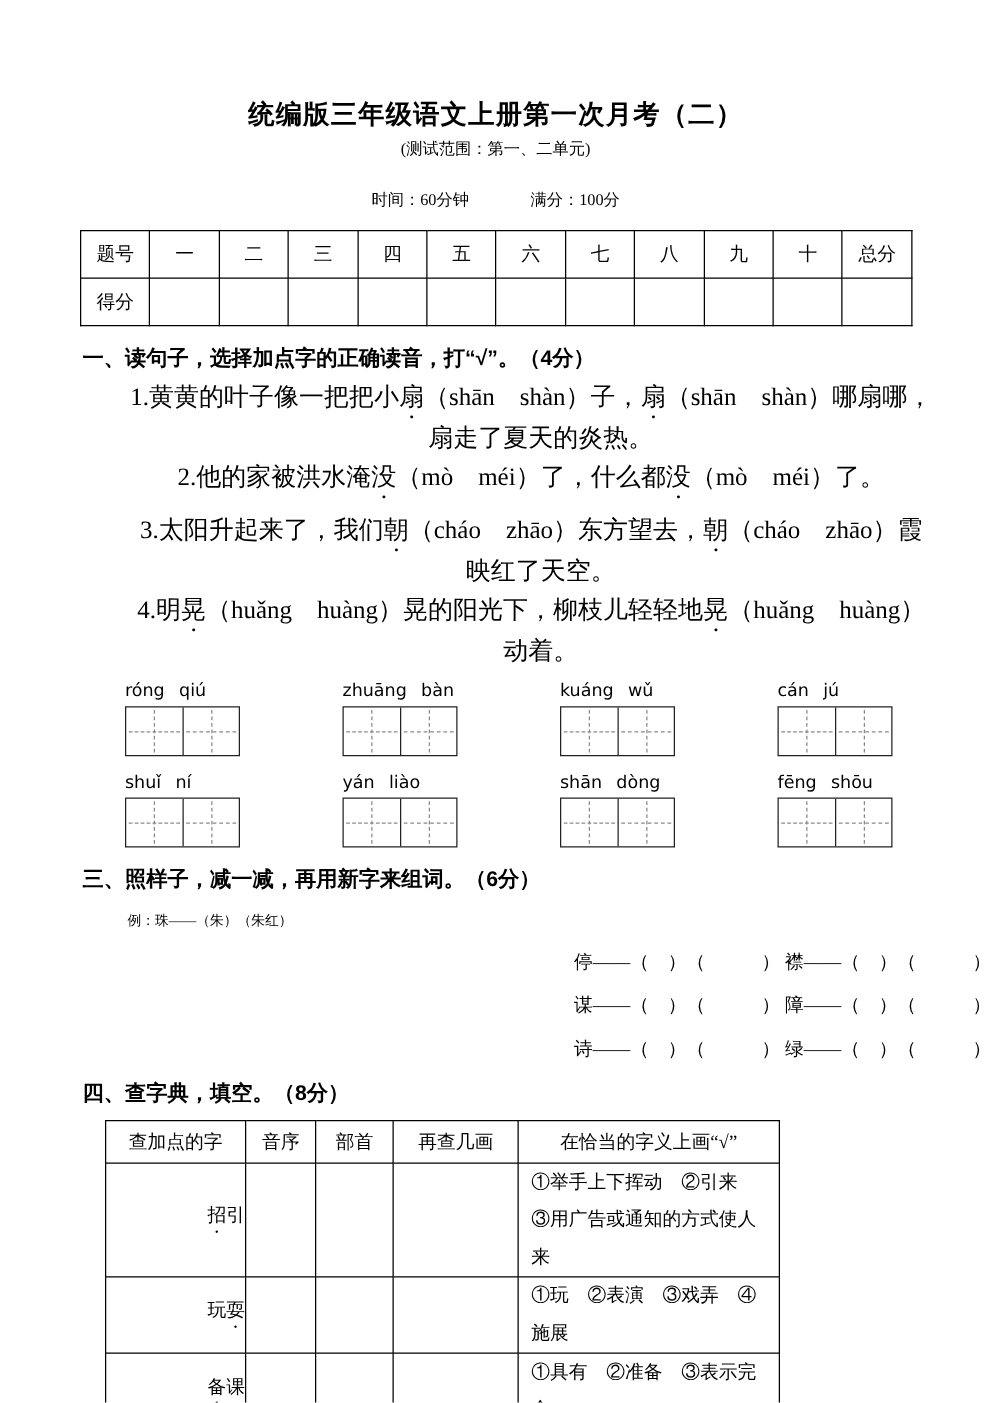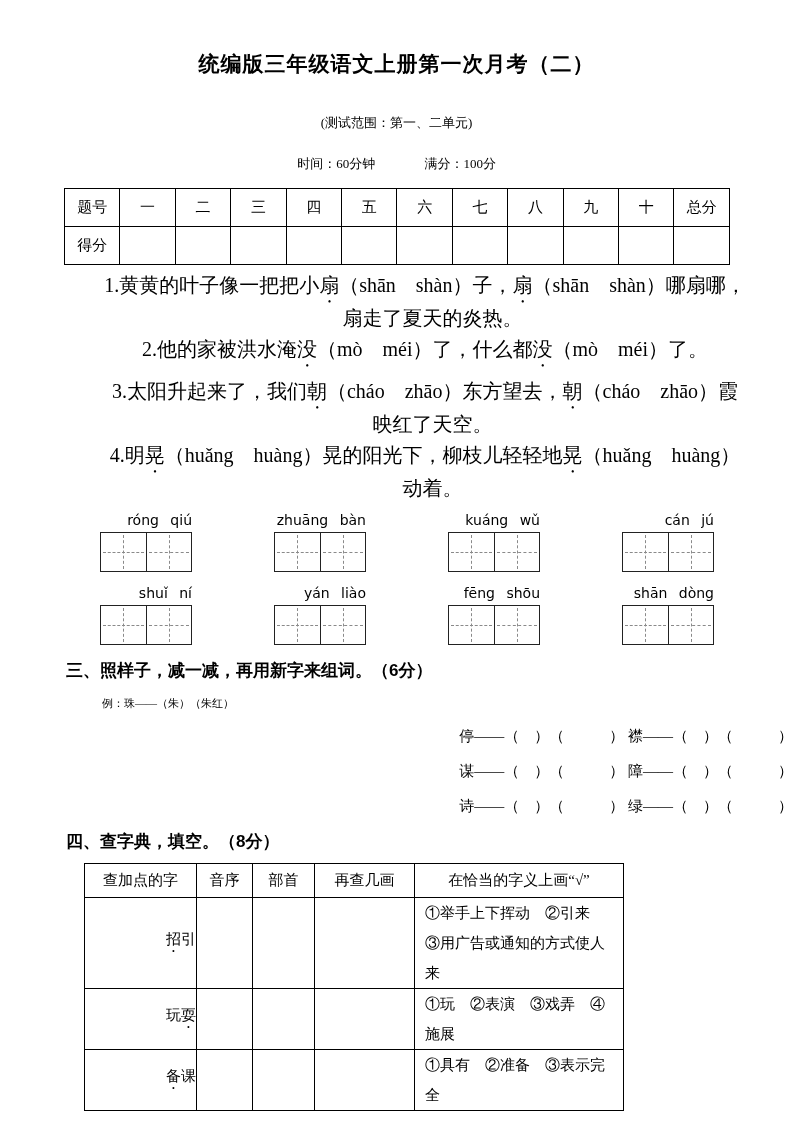--- a/index.html
+++ b/index.html
@@ -7,28 +7,28 @@
   body {
     width: 793px; height: 1122px;
     margin: 0 auto;
     color: #000;
     font-family: "Liberation Serif", "DejaVu Serif", serif;
     overflow: hidden;
   }
   .page { width: 793px; height: 1122px; position: relative; }
 
   .title {
-    padding-top: 50px;
+    padding-top: 77px;
     text-align: center;
     font-family: "Liberation Sans", "DejaVu Sans", sans-serif;
     font-weight: bold;
     font-size: 21px;
     letter-spacing: 1px;
   }
-  .subtitle { margin-top: 36px; text-align: center; font-size: 13px; }
+  .subtitle { margin-top: 5px; text-align: center; font-size: 13px; }
   .meta { margin-top: 23px; text-align: center; font-size: 13px; }
   .meta .meta-score { margin-left: 46px; }
 
   table.score-table {
     border-collapse: collapse;
     table-layout: fixed;
     width: 666px;
     margin: 15px 0 0 64px;
     font-size: 15px;
   }
@@ -52,21 +52,21 @@
   .em-dot {
     -webkit-text-emphasis: filled dot;
     -webkit-text-emphasis-position: under right;
     text-emphasis: filled dot;
     text-emphasis-position: under right;
   }
 
   .py-row { display: flex; gap: 82px; margin: 13px 0 0 100px; }
   .py-block { width: 92px; }
   .py-label {
-    text-align: right;
+    text-align: left;
     white-space: nowrap;
     font-family: "DejaVu Sans", sans-serif;
     font-size: 14px;
     word-spacing: 7px;
     margin-bottom: 4px;
   }
   .tian-grid { display: flex; width: 92px; height: 40px; border: 1px solid #222; }
   .tian-cell { flex: 1; position: relative; }
   .tian-cell + .tian-cell { border-left: 1px solid #222; }
   .tian-cell::before {
@@ -143,20 +143,21 @@
       <td></td>
       <td></td>
       <td></td>
       <td></td>
       <td></td>
       <td></td>
     </tr>
   </tbody>
     </table>
 
+  <div class="sec-title">一、读句子，选择加点字的正确读音，打“√”。（4分）</div>
   <div class="q-list">
     <div class="q-item"><span>1.黄黄的叶子像一把把小</span><span class="em-dot">扇</span><span>（shān　shàn）子，</span><span class="em-dot">扇</span><span>（shān　shàn）哪扇哪，扇走了夏天的炎热。</span></div>
     <div class="q-item"><span>2.他的家被洪水淹</span><span class="em-dot">没</span><span>（mò　méi）了，什么都</span><span class="em-dot">没</span><span>（mò　méi）了。</span></div>
     <div class="q-item"><span>3.太阳升起来了，我们</span><span class="em-dot">朝</span><span>（cháo　zhāo）东方望去，</span><span class="em-dot">朝</span><span>（cháo　zhāo）霞映红了天空。</span></div>
     <div class="q-item"><span>4.明</span><span class="em-dot">晃</span><span>（huǎng　huàng）晃的阳光下，柳枝儿轻轻地</span><span class="em-dot">晃</span><span>（huǎng　huàng）动着。</span></div>
   </div>
 
   <div class="py-row">
     <div class="py-block">
       <div class="py-label">róng qiú</div>
@@ -196,28 +197,28 @@
       </div>
     </div>
     <div class="py-block">
       <div class="py-label">yán liào</div>
       <div class="tian-grid">
         <div class="tian-cell"></div>
         <div class="tian-cell"></div>
       </div>
     </div>
     <div class="py-block">
+      <div class="py-label">shān dòng</div>
+      <div class="tian-grid">
+        <div class="tian-cell"></div>
+        <div class="tian-cell"></div>
+      </div>
+    </div>
+    <div class="py-block">
       <div class="py-label">fēng shōu</div>
-      <div class="tian-grid">
-        <div class="tian-cell"></div>
-        <div class="tian-cell"></div>
-      </div>
-    </div>
-    <div class="py-block">
-      <div class="py-label">shān dòng</div>
       <div class="tian-grid">
         <div class="tian-cell"></div>
         <div class="tian-cell"></div>
       </div>
     </div>
   </div>
 
   <div class="sec-title">三、照样子，减一减，再用新字来组词。（6分）</div>
   <div class="s3-example">例：珠——（朱）（朱红）</div>
   <div class="s3-row">

